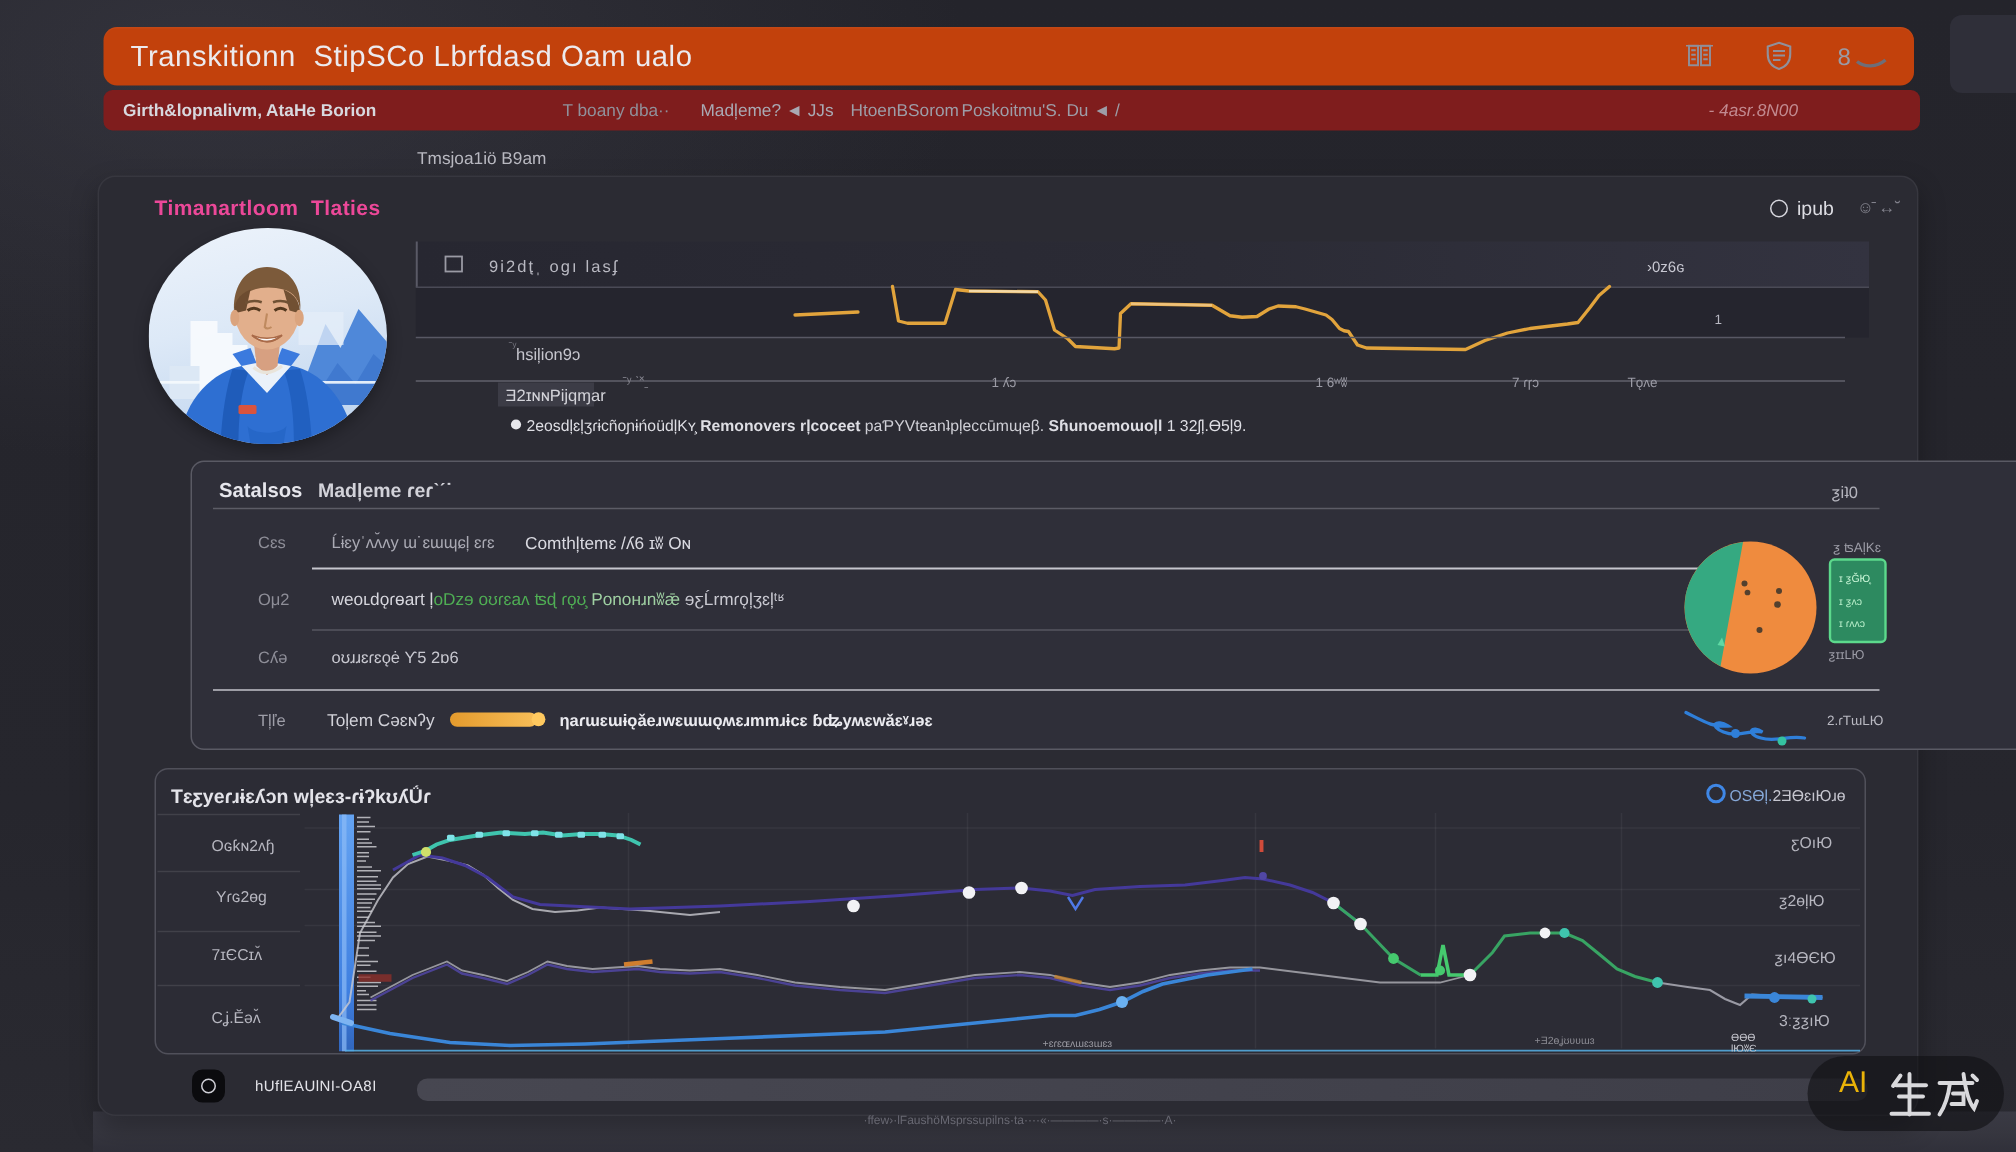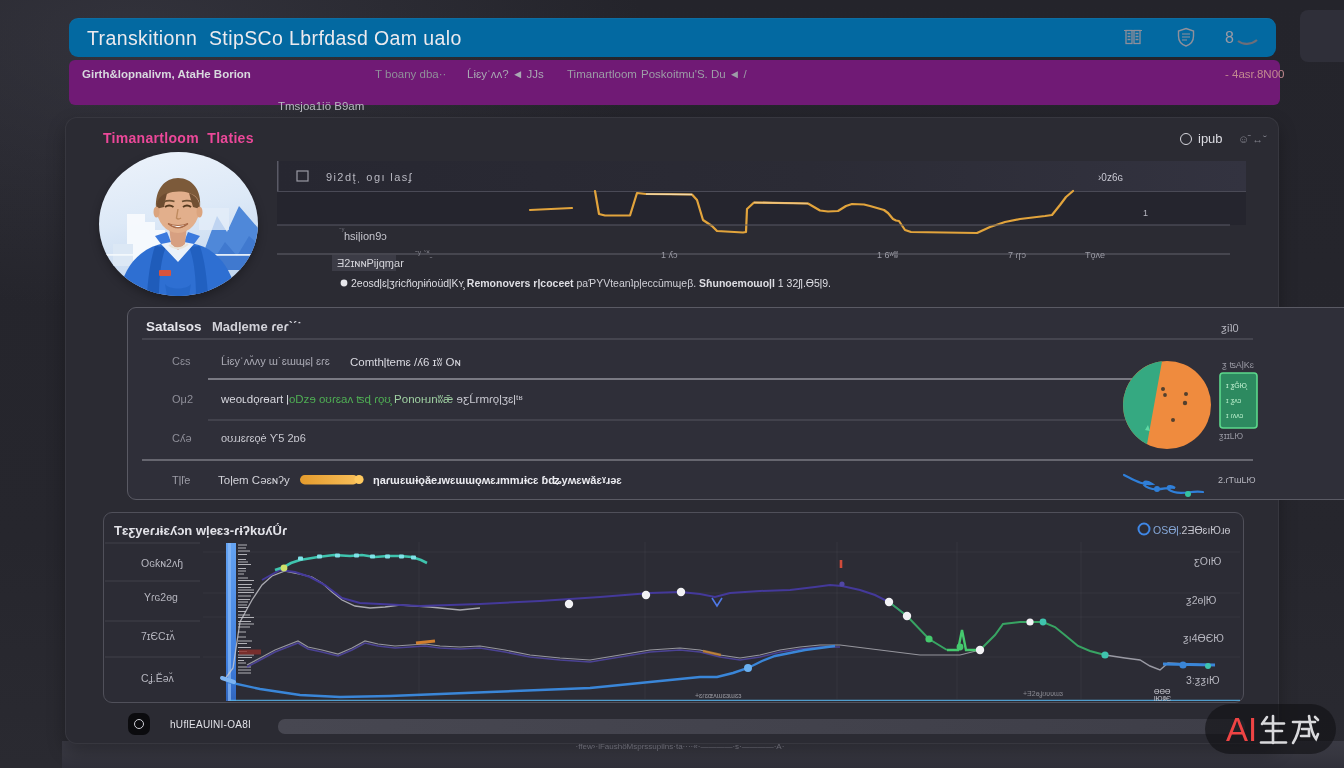--- a/index.html
+++ b/index.html
@@ -10,25 +10,25 @@
     position:relative;
   }
   .bgfx { position:absolute; inset:0;
     background:
       radial-gradient(750px 400px at 10% 5%, rgba(72,72,84,0.40), rgba(0,0,0,0) 68%),
       linear-gradient(180deg,#24242b 0%, #26262d 70%, #2a2a31 100%);
   }
   .botstrip { position:absolute; left:62px; top:741px; width:1282px; height:27px;
     background:linear-gradient(180deg,#3a3a44 0%, #36363f 55%, #30303a 100%); }
   .abs { position:absolute; }
-  .hdr { left:69px; top:18px; width:1207px; height:39px; background:#0369a1; border-radius:9px;
+  .hdr { left:69px; top:18px; width:1207px; height:39px; background:#c2410c; border-radius:9px;
          box-shadow:0 1px 0 rgba(255,255,255,0.04) inset; }
   .hdr .title { position:absolute; left:18px; top:9px; font-size:19.5px; color:#eceaee; letter-spacing:0.4px; font-weight:400;}
   .topright { left:1300px; top:10px; width:44px; height:52px; background:#2f2f39; border-radius:8px 0 0 8px;}
-  .nav { left:69px; top:60px; width:1211px; height:45px; background:#701a75; border-radius:6px;
+  .nav { left:69px; top:60px; width:1211px; height:27px; background:#7f1d1d; border-radius:6px;
          color:#b9b9c1; font-size:11.5px; }
   .nav span { position:absolute; top:8px; white-space:nowrap; }
   .card { left:65px; top:117px; width:1214px; height:627px; background:#2b2b33; border-radius:12px;
           border:1px solid rgba(255,255,255,0.06);
           box-shadow:0 8px 18px rgba(0,0,0,0.28); }
   .cardtitle { left:103px; top:130px; font-size:14px; font-weight:bold; color:#ec4899; letter-spacing:0.3px;}
   .ipub { left:1180px; top:131px; font-size:13px; color:#dcdce2; }
   .ipub .circ { display:inline-block; width:12px; height:12px; border:1.6px solid #d6d6dd; border-radius:50%; vertical-align:-2px; margin-right:6px;}
   .smico { left:1238px; top:133px; font-size:11px; color:#82828c; }
   .avatar { left:99px; top:152px; width:159px; height:144px; border-radius:50%; overflow:hidden; box-shadow:0 4px 10px rgba(0,0,0,0.3);}
@@ -66,24 +66,24 @@
 <svg style="position:absolute;left:1156px;top:10px;" width="50" height="20" viewBox="0 0 50 20">
   <text x="0" y="15" font-family="Liberation Sans, sans-serif" font-size="16" fill="#9a9aa5">8</text>
   <path d="M13 13 C18 17 26 17 32 12" stroke="#6e6e78" stroke-width="2.2" fill="none"></path>
 </svg>
 </div>
 </div>
 <div class="abs nav">
   <span style="left:13px;color:#d8d8de;font-weight:bold;">Girth&amp;lopnalivm, AtaHe Borion</span>
   <span style="left:209px;margin-top:32px;">Tmsjoa1iö B9am</span>
   <span style="left:306px;color:#90909a;">T boany dba­­··</span>
-  <span style="left:398px;color:#a9a9b3;">Ĺɨɛyˈʌʌ? ◄ JJs</span>
-  <span style="left:498px;color:#9d9da7;">Timanartloom</span>
+  <span style="left:398px;color:#a9a9b3;">Madļeme? ◄ JJs</span>
+  <span style="left:498px;color:#9d9da7;">HtoenBSorom</span>
   <span style="left:572px;color:#9d9da7;text-align:right;">Poskoitmu'S. Du ◄ /</span>
-  <span style="left:1156px;color:#c28a90;">- 4asr.8N00</span>
+  <span style="left:1070px;color:#c28a90;font-style:italic;">- 4asr.8N00</span>
 </div>
 <div class="abs card"></div>
 <div class="abs cardtitle">Timanartloom&nbsp;&nbsp;Tlaties</div>
 <div class="abs ipub"><span class="circ"></span>ipub</div>
 <div class="abs smico">☺̄ ↔˘</div>
 <div class="abs avatar">
 <svg width="159" height="144" viewBox="0 0 159 144">
   <defs>
     <linearGradient id="avbg" x1="0" y1="0" x2="0.25" y2="1">
       <stop offset="0" stop-color="#edf3fb"></stop>
@@ -359,21 +359,21 @@
   </g>
   <text x="1051" y="182" font-size="7" fill="#c8c8d0">ƟƟƟ</text>
   <text x="1051" y="189" font-size="7" fill="#c8c8d0">ļЮʬЄ</text>
 </svg>
 </div>
 <div class="abs pill-ico"></div>
 <div class="abs pill-txt">hUflEAUlNI-OA8I</div>
 <div class="abs longbar"></div>
 <div class="abs subtext">·ffew›·lFaushöMsprssupilns·ta····«·————·s·————·A·</div>
 <div class="abs wm">
-  <span style="position:absolute;left:21px;top:7px;font-size:33px;color:#ef4444;">AI</span>
+  <span style="position:absolute;left:21px;top:7px;font-size:20px;color:#eab308;">AI</span>
   <svg style="position:absolute;left:54px;top:10px;" width="64" height="32" viewBox="0 0 64 32">
     <g stroke="#d9d9dc" stroke-width="2.6" fill="none" stroke-linecap="round">
 
       <path d="M8 3 L3 10"></path>
       <path d="M14 2 L14 29"></path>
       <path d="M5 9.5 L25 9.5"></path>
       <path d="M7 17 L23 17"></path>
       <path d="M2 28.5 L27 28.5"></path>
 
       <path d="M34 8 L56 8"></path>

